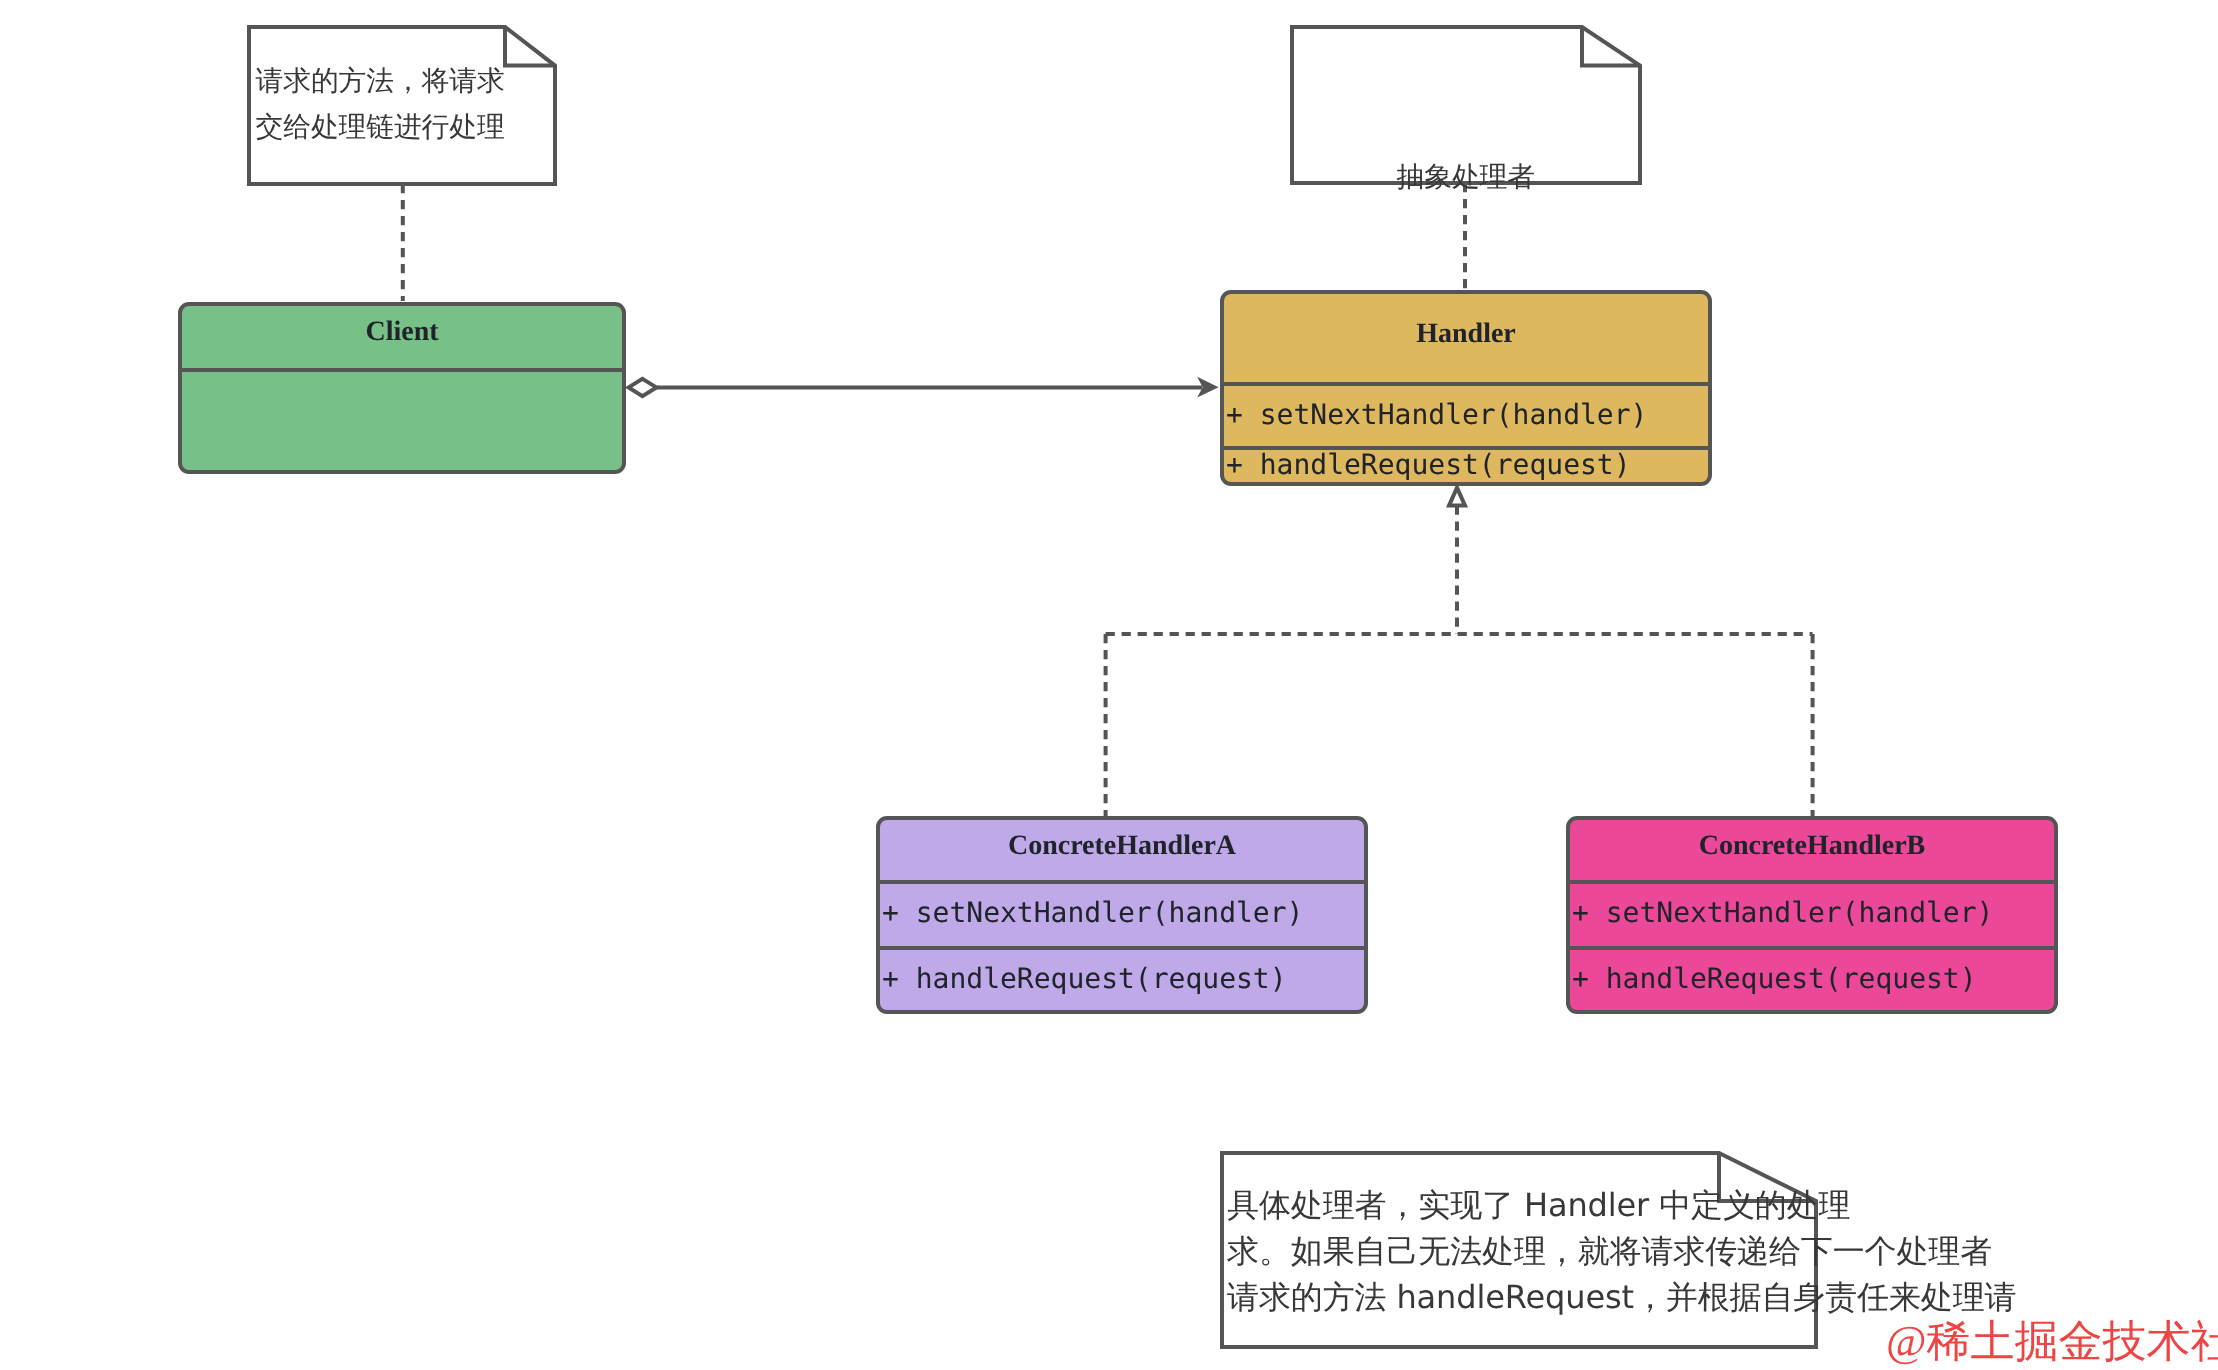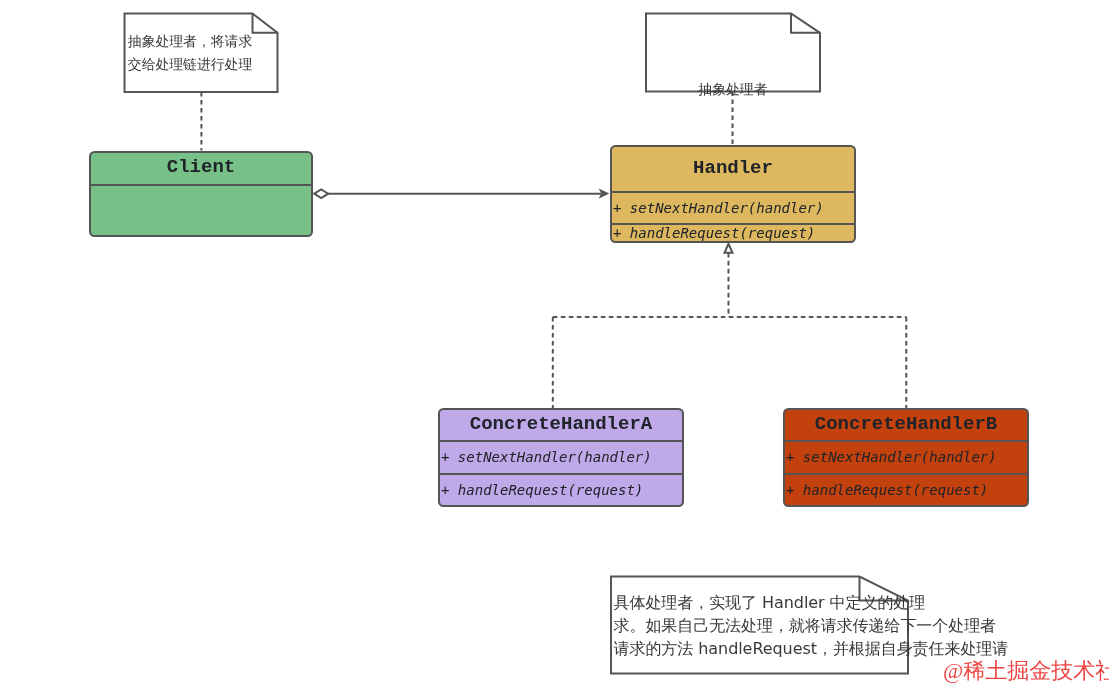--- a/index.html
+++ b/index.html
@@ -9,36 +9,36 @@
        -webkit-font-smoothing:antialiased;}
   #canvas{position:relative;width:1109px;height:685px;}
   svg.layer{position:absolute;left:0;top:0;width:1109px;height:685px;pointer-events:none;}
 
   
   .uml{position:absolute;box-sizing:border-box;border:2px solid #555555;
        border-radius:5.5px;overflow:hidden;display:flex;flex-direction:column;}
   .uml .row{box-sizing:border-box;display:flex;align-items:center;
             height:32px;border-top:2px solid #555555;}
   .uml .row.first{border-top:none;}
-  .uml .title{justify-content:center;font-family:Liberation Mono, monospace;
-              font-weight:bold;font-size:19px;color:#20232a;letter-spacing:0;
+  .uml .title{justify-content:center;font-family:Liberation Serif, serif;
+              font-weight:bold;font-size:14px;color:#20232a;letter-spacing:0;
               position:relative;top:-1px;}
   .uml .member{justify-content:flex-start;padding-left:1px;
                font-family:"DejaVu Sans Mono","Liberation Mono",monospace;
-               font-weight:normal;font-size:14px;color:#20232a;white-space:pre;font-style:italic;}
+               font-weight:normal;font-size:14px;color:#20232a;white-space:pre;}
 
   #client{left:89px;top:150.5px;width:224px;height:86px;background:#77c189;}
   #client .row.first{height:31.5px;}
   #client .row.second{height:auto;flex:1;}
   #handler{left:610px;top:145px;width:246px;height:98px;background:#deb85e;}
   #handler .row{height:45px;}
   #handler .row:nth-child(2){height:32.8px;}
   #handler .row:last-child{height:auto;flex:1;}
   #concreteA{left:438px;top:408px;width:246px;height:99px;background:#bfa9e9;}
-  #concreteB{left:783px;top:408px;width:246px;height:99px;background:#c2410c;}
+  #concreteB{left:783px;top:408px;width:246px;height:99px;background:#ec4899;}
   #concreteA .row,#concreteB .row{height:30.2px;}
   #concreteA .row:nth-child(2),#concreteB .row:nth-child(2){height:32.6px;}
   #concreteA .row:last-child,#concreteB .row:last-child{height:auto;flex:1;}
 
   
   .note-text{position:absolute;font-family:"DejaVu Sans","Liberation Sans",sans-serif;
              color:#383838;white-space:nowrap;}
   #clientNoteText,#handlerNoteText{font-size:13.9px;letter-spacing:-0.06px;}
   #clientNoteText div,#handlerNoteText div{line-height:23px;}
   #concreteNoteText{font-size:16px;letter-spacing:-0.06px;}
@@ -104,21 +104,21 @@
     <div class="row member">+ handleRequest(request)</div>
   </div>
 
   <div class="uml" id="concreteB">
     <div class="row first title">ConcreteHandlerB</div>
     <div class="row member">+ setNextHandler(handler)</div>
     <div class="row member">+ handleRequest(request)</div>
   </div>
 
   <div class="note-text" id="clientNoteText" style="left:127.8px;top:29.8px;">
-    <div>抽象处理者，将请求</div>
+    <div>请求的方法，将请求</div>
     <div>交给处理链进行处理</div>
   </div>
 
   <div class="note-text" id="handlerNoteText" style="left:698.3px;top:41.5px;margin-top:36px;">
     <div>抽象处理者</div>
   </div>
 
   <div class="note-text" id="concreteNoteText" style="left:613.5px;top:590.5px;">
     <div>具体处理者，实现了 Handler 中定义的处理</div>
     <div>求。如果自己无法处理，就将请求传递给下一个处理者</div>

